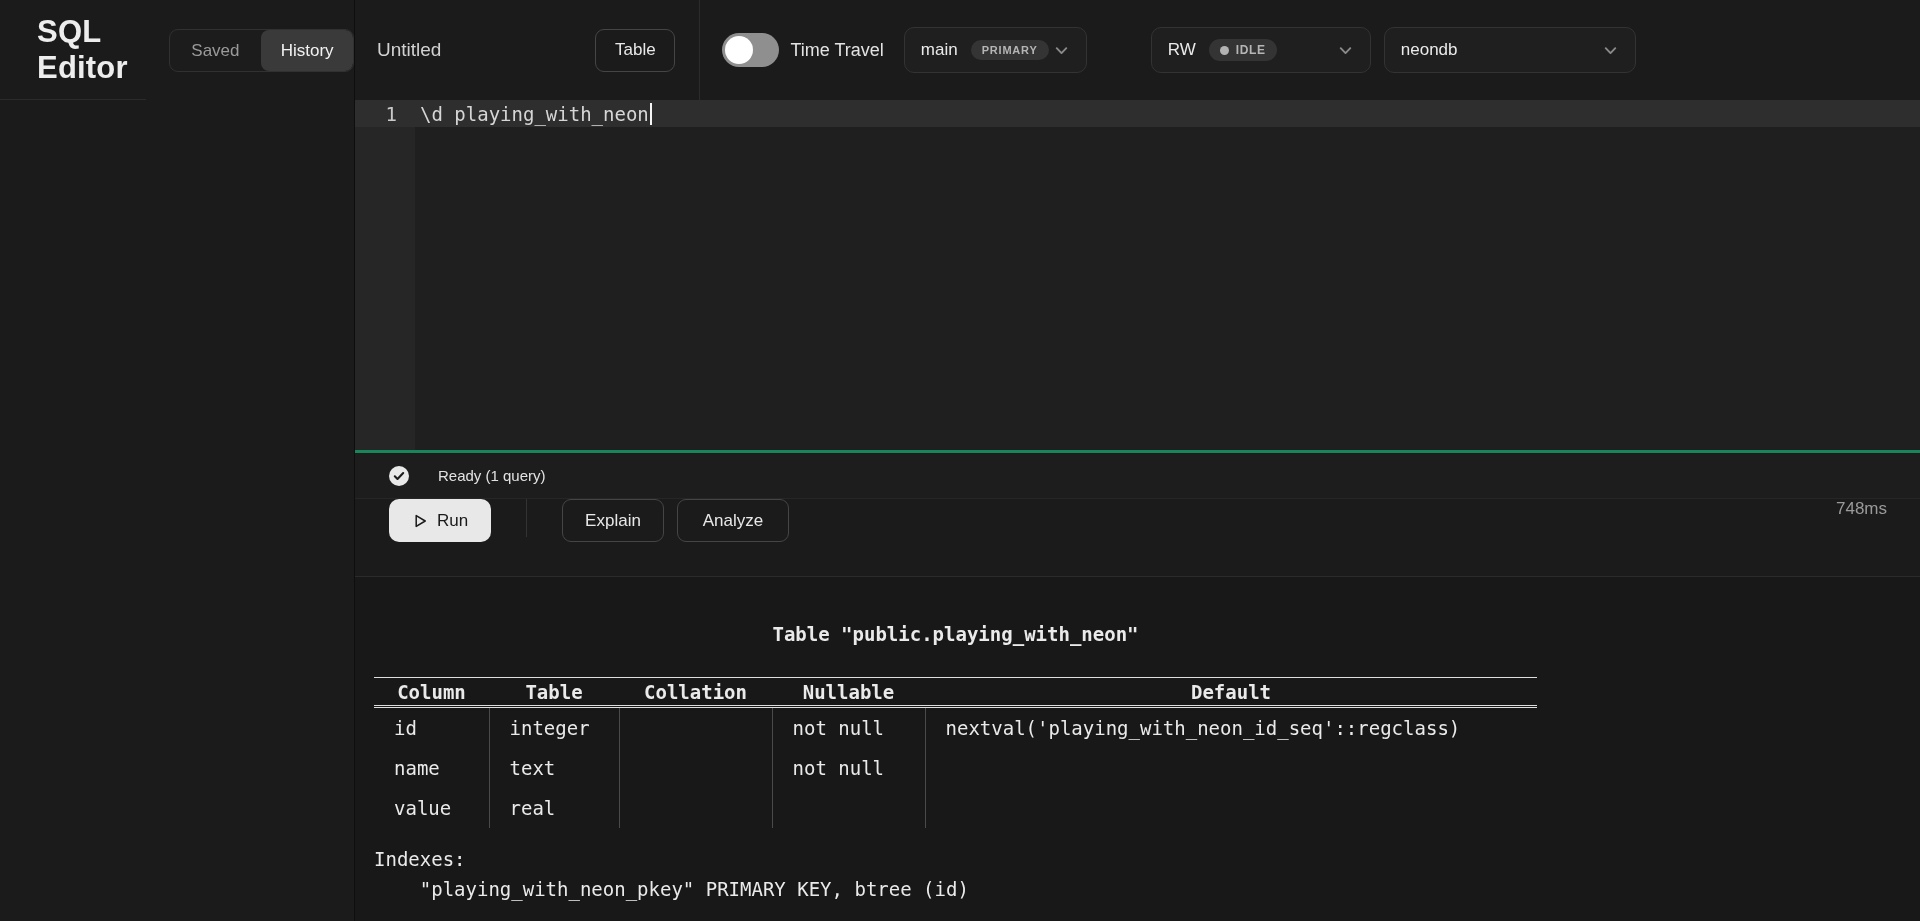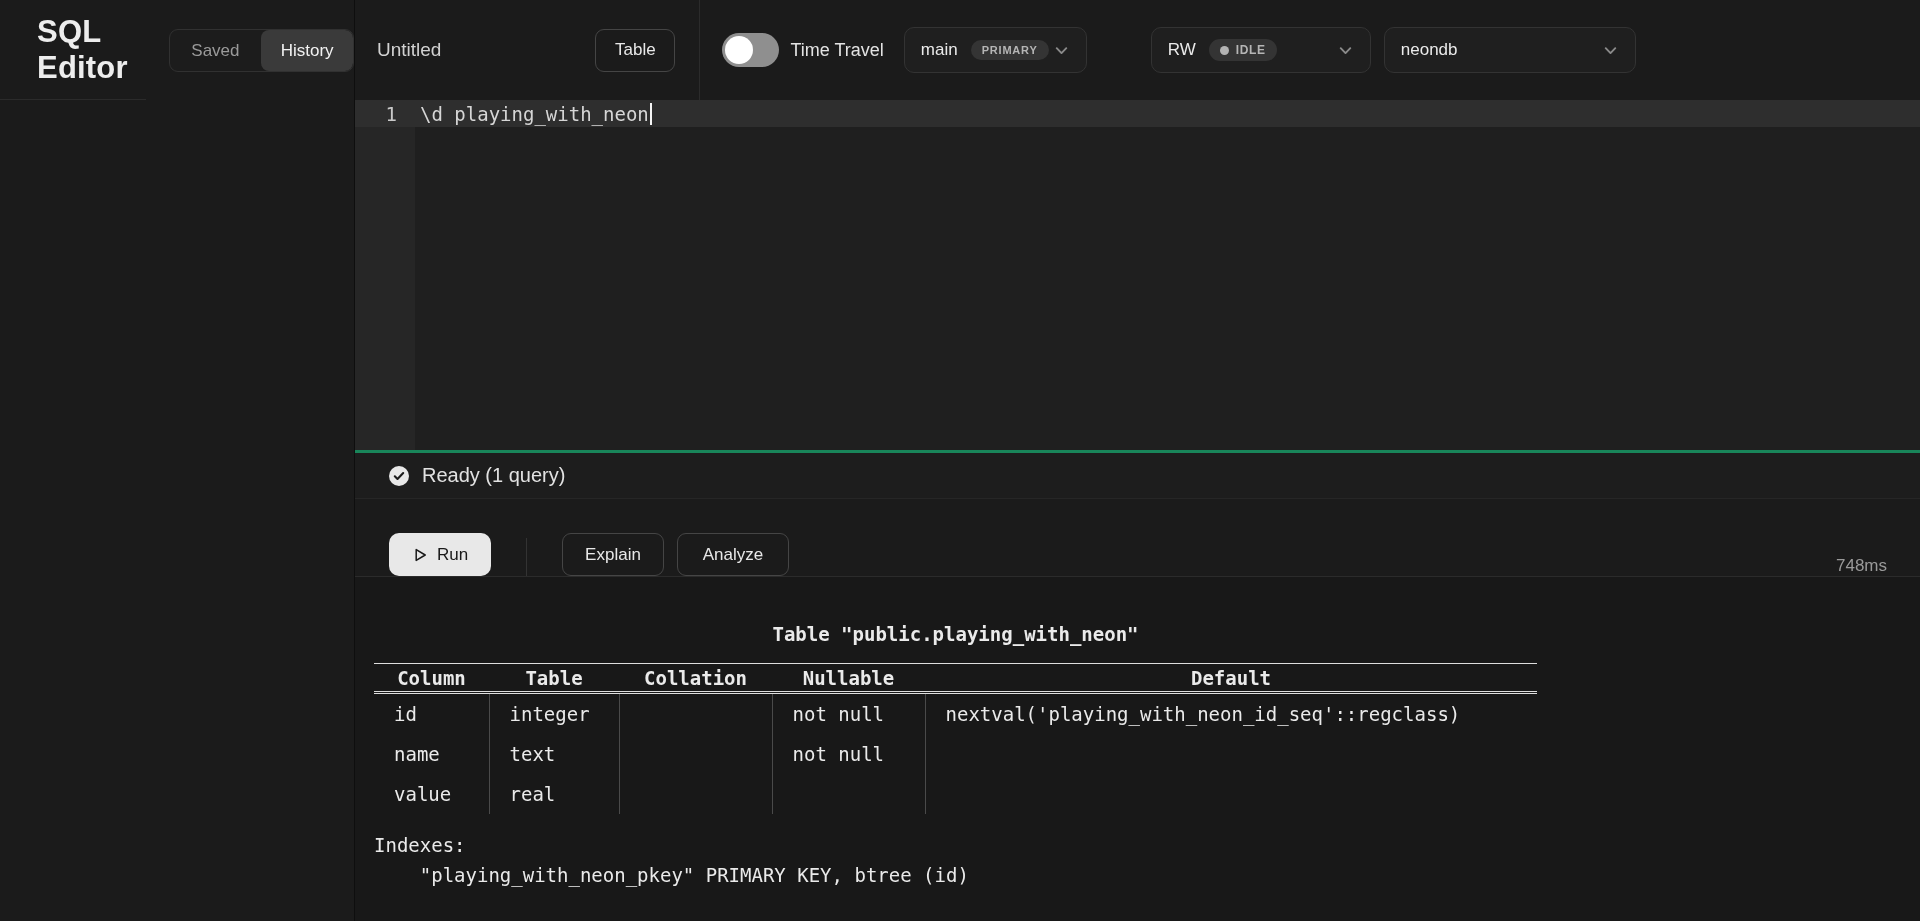--- a/index.html
+++ b/index.html
@@ -89,46 +89,46 @@
   .code-text { padding-left:5px; white-space:pre; }
   .caret { display:inline-block; width:2px; height:22px; background:#f5f5f5; margin-left:1px; vertical-align:middle; }
 
   
   .progress-line { height:3px; }
   .statusbar {
     height:46px; min-height:46px; background:#1d1d1d; border-bottom:1px solid #262626;
     display:flex; align-items:center; padding-left:34px;
   }
   .status-icon { width:20px; height:20px; margin-right:13px; display:flex; }
-  .status-text { font-size:20px; color:#e2e2e2; }
+  .status-text { font-size:15px; color:#e2e2e2;margin-left:16px; }
 
   
   .actionbar {
     height:77px; min-height:77px; background:#1b1b1b;
-    display:flex; align-items:flex-end; padding-left:34px;
+    display:flex; align-items:flex-start; padding-left:34px;
   }
   .run-btn {
     width:102px; height:43px; background:#e8e8e8; color:#1a1a1a;
     border:none; border-radius:10px; font-size:17px; font-weight:400;
     display:flex; align-items:center; justify-content:center; gap:9px; cursor:pointer;
     font-family:"Liberation Sans", sans-serif;
   }
   .action-divider { width:1px; height:38px; background:#333333; margin-left:35px; }
   .explain-btn { width:102px; margin-left:35px; }
   .analyze-btn { width:112px; margin-left:13px; }
   .duration { margin-left:auto; margin-right:33px; font-size:17px; color:#9a9a9a; }
 
   
   .results {
     flex:1; background:#181818; border-top:1px solid #2b2b2b;
     padding:46px 0 0 19px; overflow:hidden;
     font-family:"DejaVu Sans Mono", monospace; font-size:19px; color:#eaeaea;
   }
   .result-title { width:1163px; text-align:center; font-weight:700; white-space:pre; }
-  table.psql { border-collapse:collapse; margin-top:18px; width:1163px; table-layout:fixed; border-top:1px solid #dedede; }
+  table.psql { border-collapse:collapse; margin-top:32px; width:1163px; table-layout:fixed; border-top:1px solid #dedede; }
   table.psql th { height:28px; font-weight:700; text-align:center; font-size:19px; }
   table.psql td { height:40px; padding-left:20px; white-space:pre; font-size:19px; }
   table.psql tbody td { border-right:1px solid #4a4a4a; }
   table.psql tbody td:last-child { border-right:none; }
   table.psql tr.sep td { height:2px; padding:0; border-top:1px solid #dedede; border-bottom:1px solid #dedede; border-right:none; }
   table.psql col:nth-child(1){ width:115px; }
   table.psql col:nth-child(2){ width:130px; }
   table.psql col:nth-child(3){ width:153px; }
   table.psql col:nth-child(4){ width:153px; }
   table.psql col:nth-child(5){ width:612px; }

